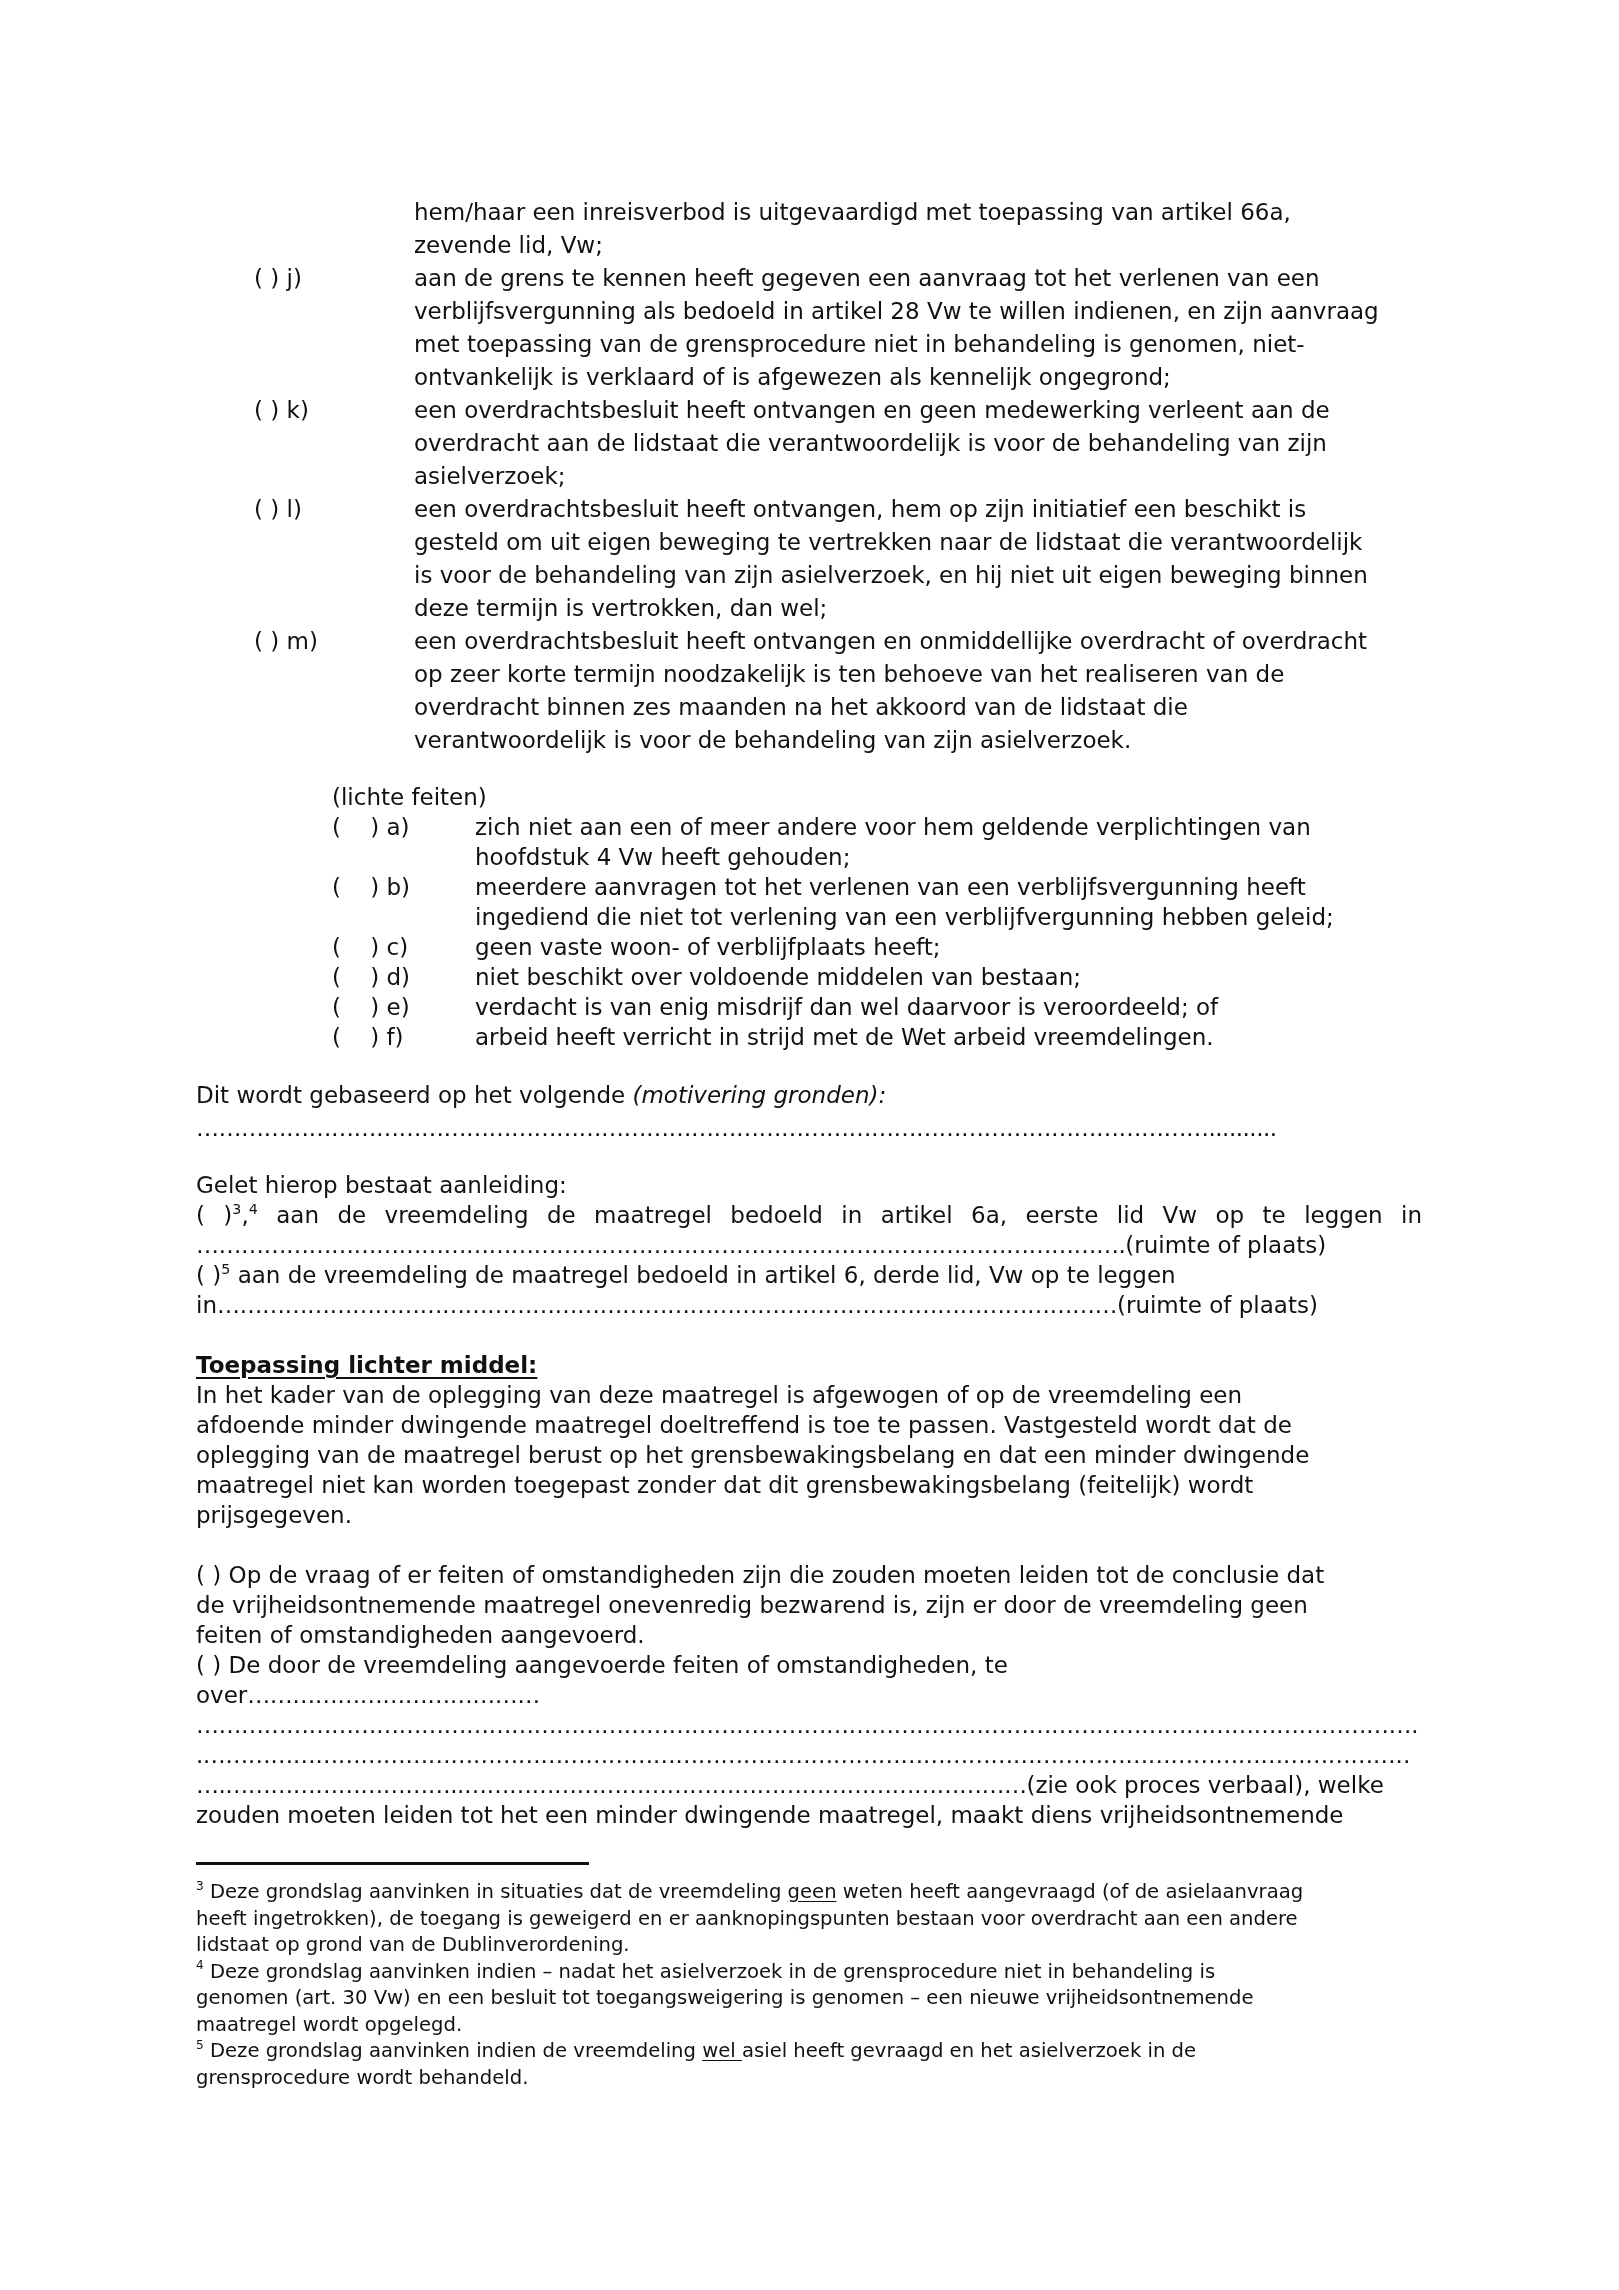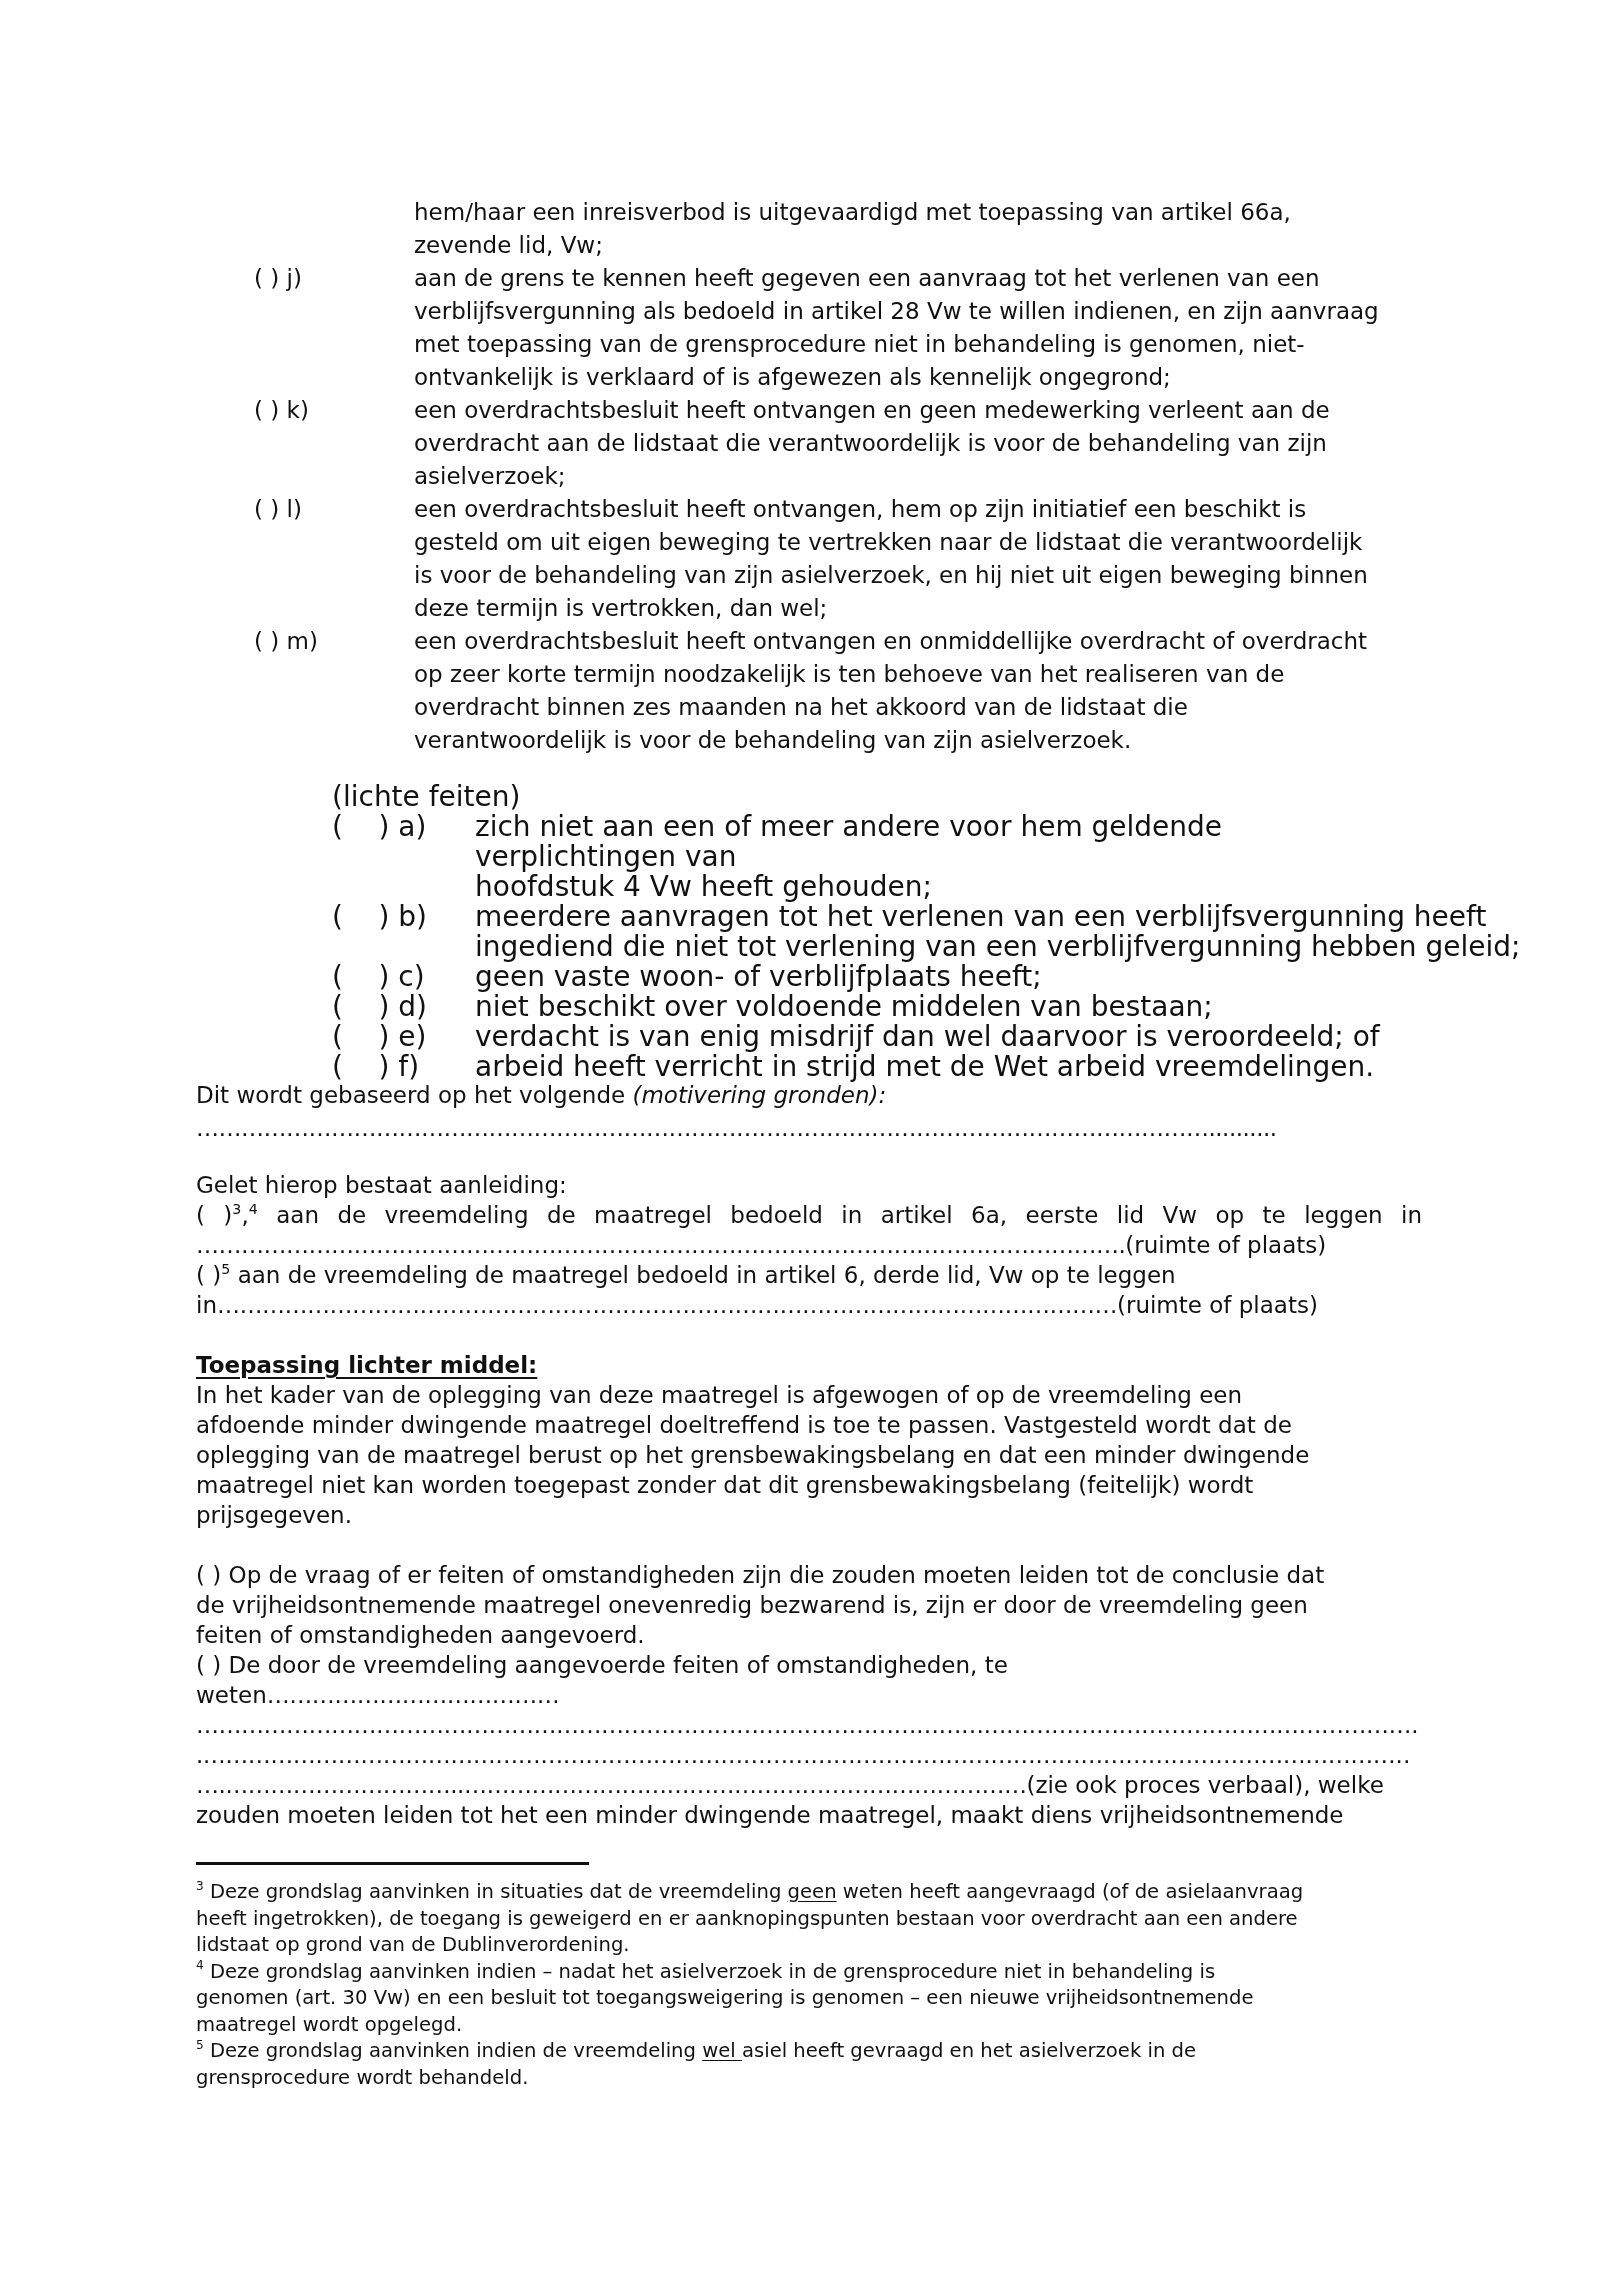--- a/index.html
+++ b/index.html
@@ -1,20 +1,20 @@
 <!DOCTYPE html>
 <html style="font-size:14.6px"><head>
 <meta charset="utf-8">
 <style>
   html, body { margin:0; padding:0; background:#ffffff; }
   body { width:1619px; height:2291px; position:relative; overflow:hidden;
          font-family:"DejaVu Sans", sans-serif; color:#111111; }
   .blk { position:absolute; }
   .main { font-size:23px; line-height:33px; }
-  .light { font-size:28px; line-height:30px; }
+  .light { font-size:23px; line-height:30px; }
   .row { display:flex;gap:26px; }
   .lbl { flex:0 0 auto; white-space:pre; }
   .txt { flex:1 1 auto; }
   .just { text-align:justify; text-align-last:justify; }
   .nowrap { white-space:nowrap; }
   sup { font-size:0.62em; line-height:0; position:relative; top:-0.05em; vertical-align:super; }
   .heading { font-weight:bold; text-decoration:underline; text-underline-offset:3.7px; text-decoration-thickness:1.8px; }
   .foot { font-size:19.6px; line-height:26.5px; }
   .rule { position:absolute; left:196px; top:1862px; width:393px; height:2.7px; background:#111; }
   .u { text-decoration:underline; text-underline-offset:2.7px;text-align:center; }
@@ -151,21 +151,21 @@
     <div class="nowrap">prijsgegeven.</div>
   </div>
   <div style="height:30px;"></div>
   <div>
     <div class="nowrap"><span>(    )</span><span> Op de vraag of er feiten of omstandigheden zijn die zouden moeten leiden tot de conclusie dat</span></div>
     <div class="nowrap">de vrijheidsontnemende maatregel onevenredig bezwarend is, zijn er door de vreemdeling geen</div>
     <div class="nowrap">feiten of omstandigheden aangevoerd.</div>
   </div>
   <div>
     <div class="nowrap"><span>(    )</span><span> De door de vreemdeling aangevoerde feiten of omstandigheden, te</span></div>
-    <div class="nowrap"><span>weten</span><span class="dots">…………………………………</span></div>
+    <div class="nowrap"><span>over</span><span class="dots">…………………………………</span></div>
     <div class="dots" style="width:1224px;">……………………………………………………………………………………………………………………………………………………</div>
     <div class="dots" style="width:1215px;">.…………………………………………………………………………………………………………………………………………………</div>
     <div class="nowrap"><span class="dots">….…………………………..</span><span class="dots">…………………………………………………………………</span><span>(zie ook proces verbaal), welke</span></div>
     <div class="nowrap">zouden moeten leiden tot het een minder dwingende maatregel, maakt diens vrijheidsontnemende</div>
   </div>
 </div>
 
 <div class="rule"></div>
 <div class="blk foot" style="left:196px; top:1879px; width:1229px;">
   <div>

